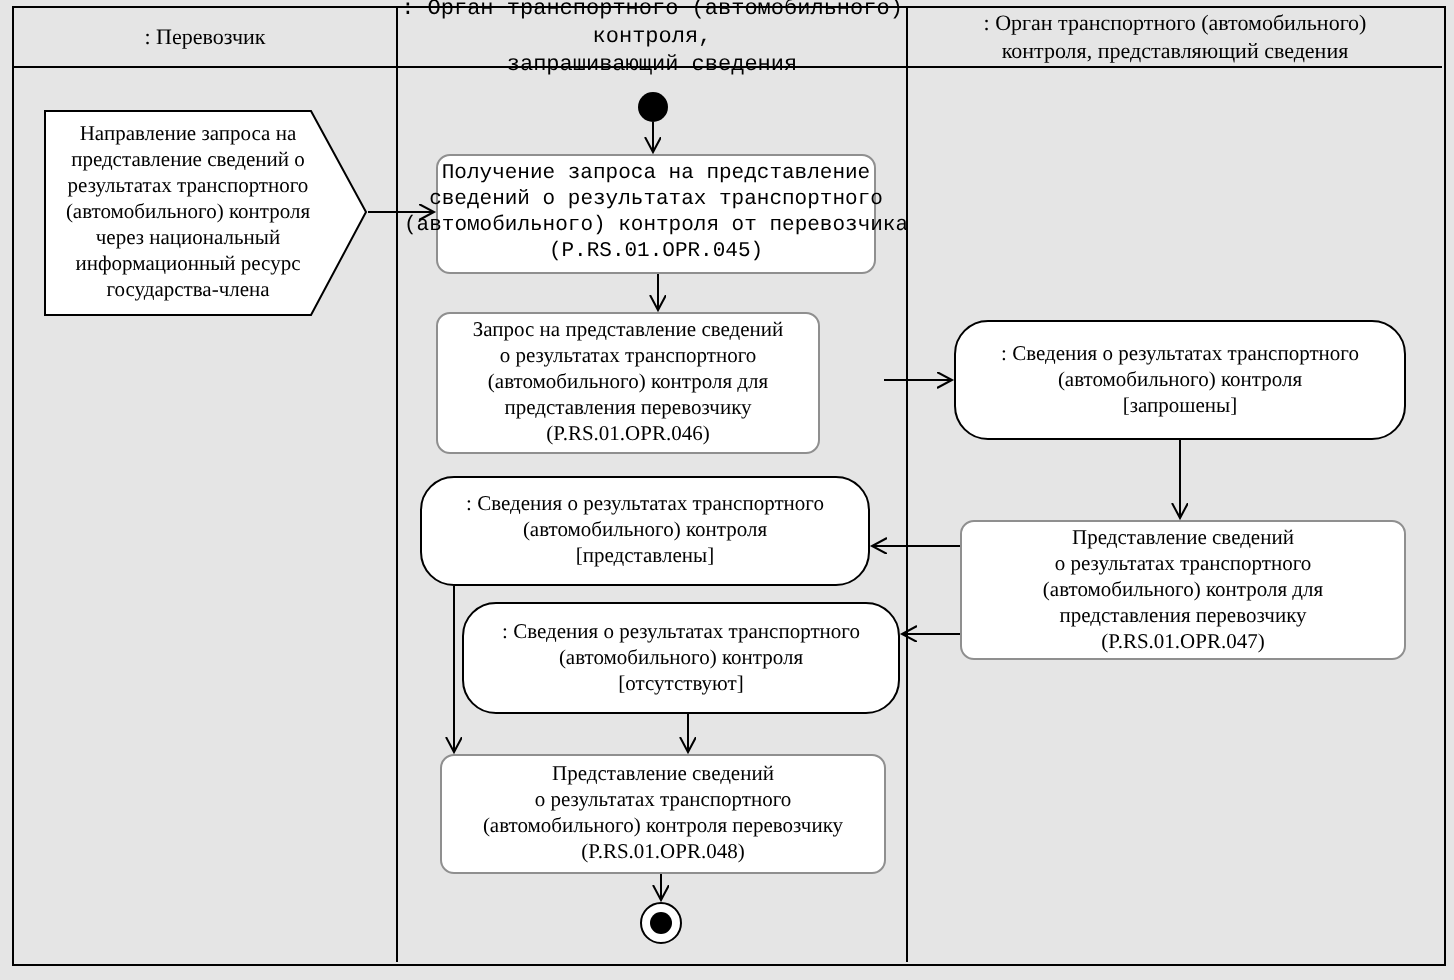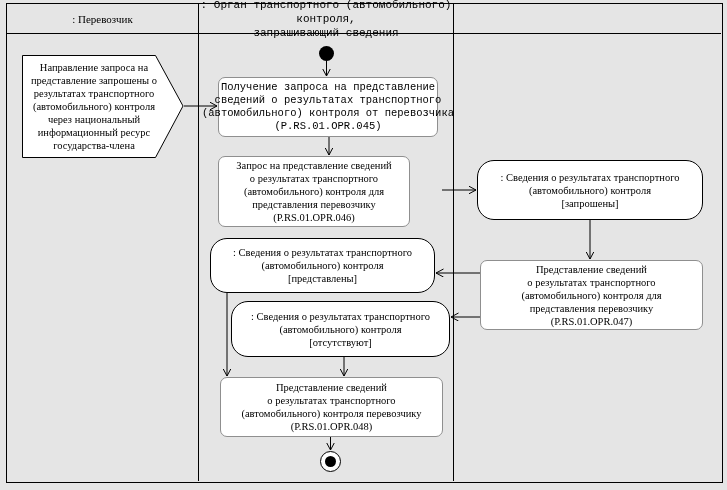--- a/index.html
+++ b/index.html
@@ -43,26 +43,28 @@
 <div class="canvas">
 
   <div style="position:absolute; left:6px; top:3px; width:715px; height:478px; border:1px solid #000;"></div>
   <div class="vline" style="left:198px; top:4px; width:1px; height:477px;"></div>
   <div class="vline" style="left:453px; top:4px; width:1px; height:477px;"></div>
   <div class="hline" style="left:7px; top:33px; width:714px; height:1px;"></div>
 
   <div class="lane-header" style="left:7px; top:4px; width:191px; height:29px;">: Перевозчик</div>
   <div class="lane-header" style="left:199px; top:4px; width:254px; height:29px;font-family:Liberation Mono, monospace;">: Орган транспортного (автомобильного) контроля,
 запрашивающий сведения</div>
+  <div class="lane-header" style="left:454px; top:4px; width:267px; height:29px;">: Орган транспортного (автомобильного)
+контроля, представляющий сведения</div>
 
   <svg class="signal-shape" style="left:22px; top:55px;" width="162" height="103" viewBox="0 0 162 103">
     <polygon points="0.5,0.5 133.5,0.5 161,51 133.5,102.5 0.5,102.5" fill="#ffffff" stroke="#000000" stroke-width="1"></polygon>
   </svg>
   <div class="signal-text" style="left:26px; top:58px; width:136px; height:96px;">Направление запроса на
-представление запрошены о
+представление сведений о
 результатах транспортного
 (автомобильного) контроля
 через национальный
 информационный ресурс
 государства-члена</div>
 
   <div class="initial" style="left:319px; top:46px;"></div>
 
   <div class="node action" style="left:218px; top:77px; width:220px; height:60px;font-family:Liberation Mono, monospace;">Получение запроса на представление
 сведений о результатах транспортного

